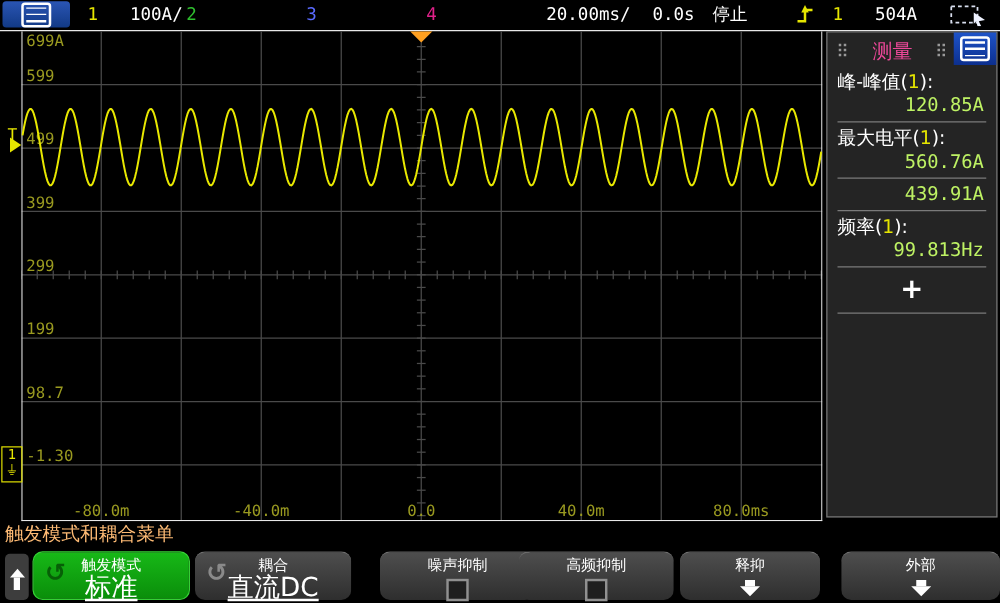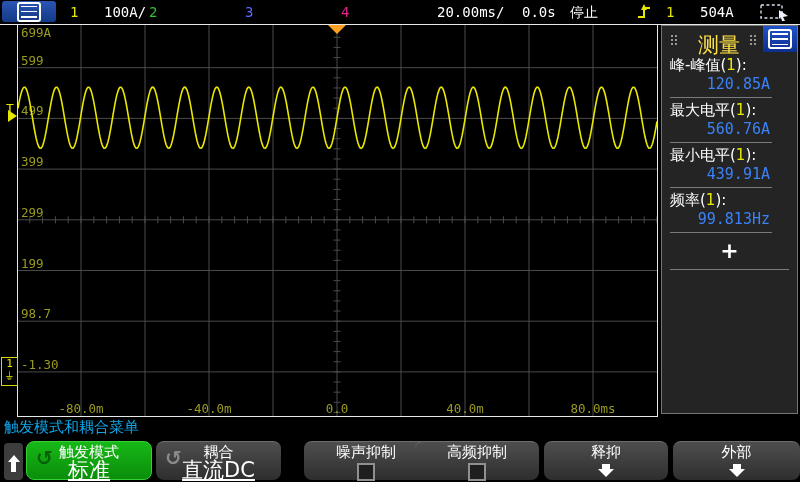--- a/index.html
+++ b/index.html
@@ -30,47 +30,47 @@
            border-left:9px solid #e6e600;}
   .gnd{position:absolute;left:1px;top:357px;width:15px;height:27px;border:1px solid #d8d800;
        color:#e6e600;text-align:center;font-size:11px;line-height:12px;
        font-family:"DejaVu Sans Mono",monospace;}
   .gnd .gsym{font-size:11px;line-height:13px;display:block;}
 
   
   .panel{position:absolute;left:661px;top:25px;width:137px;height:389px;box-sizing:border-box;
          background:#242424;border:1px solid #757575;}
   .p-head{position:relative;height:27px;}
-  .p-title{position:absolute;left:36px;top:5px;font-size:21px;color:#fde047;}
+  .p-title{position:absolute;left:36px;top:5px;font-size:16px;color:#ec4899;}
   .grip{position:absolute;top:9px;width:8px;height:12px;display:grid;
         grid-template-columns:2px 2px;grid-auto-rows:2px;gap:2px;}
   .grip i{background:#999;}
   .grip.gl{left:9px;} .grip.gr{left:88px;}
   .p-menu-btn{position:absolute;right:0;top:0;width:34px;height:26px;
               background:linear-gradient(#1e53c8,#0c2f8e);display:flex;align-items:center;justify-content:center;}
-  .m-row{padding:3px 25px 0 8px;}
+  .m-row{padding:3px 8px 0 8px;}
   .m-label{font-size:15px;line-height:19px;color:#fff;}
-  .m-value{font-size:15px;line-height:19px;text-align:right;color:#3b82f6;
+  .m-value{font-size:15px;line-height:19px;text-align:right;color:#bef264;
            font-family:"DejaVu Sans Mono",monospace;padding-right:2px;}
   .m-sep{height:1px;background:#7a7a7a;margin:3px 0 0 0;}
   .add-row{height:36px;display:flex;align-items:center;justify-content:center;}
   .add-btn{font-size:22px;font-weight:bold;color:#fff;line-height:22px;}
 
   
-  .menu-title{position:absolute;left:4px;top:418px;font-size:15px;color:#0ea5e9;}
+  .menu-title{position:absolute;left:4px;top:418px;font-size:15px;color:#fdba74;}
   .up-btn{position:absolute;left:4px;top:443px;width:19px;height:37px;background:#3d3d3d;
           border-radius:4px;}
   .uarr-head{width:0;height:0;border:6px solid transparent;border-bottom:7px solid #fff;
              margin:6px auto 0 auto;}
   .uarr-stem{width:5px;height:10px;background:#fff;margin:0 auto;}
   .fbtn{position:absolute;top:441px;height:39px;border-radius:8px;text-align:center;
         background:linear-gradient(#4e4e4e,#2e2e2e);border-top:1px solid #6e6e6e;
         box-sizing:border-box;color:#fff;}
   .fbtn.green{background:linear-gradient(#17b817,#0a8e0a);border:1px solid #35d035;}
-  .fbtn .t1{font-size:15px;line-height:19px;margin-top:1px;}
+  .fbtn .t1{font-size:12px;line-height:19px;margin-top:1px;}
   .fbtn .t2{font-size:21px;line-height:17px;text-decoration:underline;}
   .cycle{position:absolute;left:9px;top:4px;font-size:20px;font-weight:bold;}
   .cycle.gdark{color:#075f07;} .cycle.gray{color:#8a8a8a;}
   .chk{width:14px;height:14px;border:2px solid #909090;background:#1f1f1f;margin:1px auto 0 auto;}
   .dstem{width:8px;height:5px;background:#fff;margin:2px auto 0 auto;}
   .darr{width:0;height:0;border:8px solid transparent;border-top:8px solid #fff;margin:0 auto;}
 </style>
 </head>
 <body>
 
@@ -268,21 +268,20 @@
     <div class="m-label"><span>峰-峰值</span><span>(</span><span class="yel">1</span><span>):</span></div>
     <div class="m-value">120.85A</div>
     <div class="m-sep"></div>
   </div>
   <div class="m-row">
     <div class="m-label"><span>最大电平</span><span>(</span><span class="yel">1</span><span>):</span></div>
     <div class="m-value">560.76A</div>
     <div class="m-sep"></div>
   </div>
   <div class="m-row">
-    <div class="m-label"><span>最小电平</span><span>(</span><span class="yel">1</span><span>):</span></div>
     <div class="m-value">439.91A</div>
     <div class="m-sep"></div>
   </div>
   <div class="m-row">
     <div class="m-label"><span>频率</span><span>(</span><span class="yel">1</span><span>):</span></div>
     <div class="m-value">99.813Hz</div>
     <div class="m-sep"></div>
   </div>
   <div class="add-row">
     <span class="add-btn">+</span>
@@ -308,21 +307,21 @@
   <div class="t2">直流DC</div>
 </div>
 <div class="fbtn" style="left:304px;width:124px">
   <div class="t1">噪声抑制</div>
   <div class="chk"></div>
 </div>
 <div class="fbtn" style="left:415px;width:124px">
   <div class="t1">高频抑制</div>
   <div class="chk"></div>
 </div>
-<div class="fbtn" style="left:544px;width:124px">
+<div class="fbtn" style="left:544px;width:112px">
   <div class="t1">释抑</div>
   <div class="dstem"></div>
   <div class="darr"></div>
 </div>
 <div class="fbtn" style="left:673px;width:127px">
   <div class="t1">外部</div>
   <div class="dstem"></div>
   <div class="darr"></div>
 </div>
 

